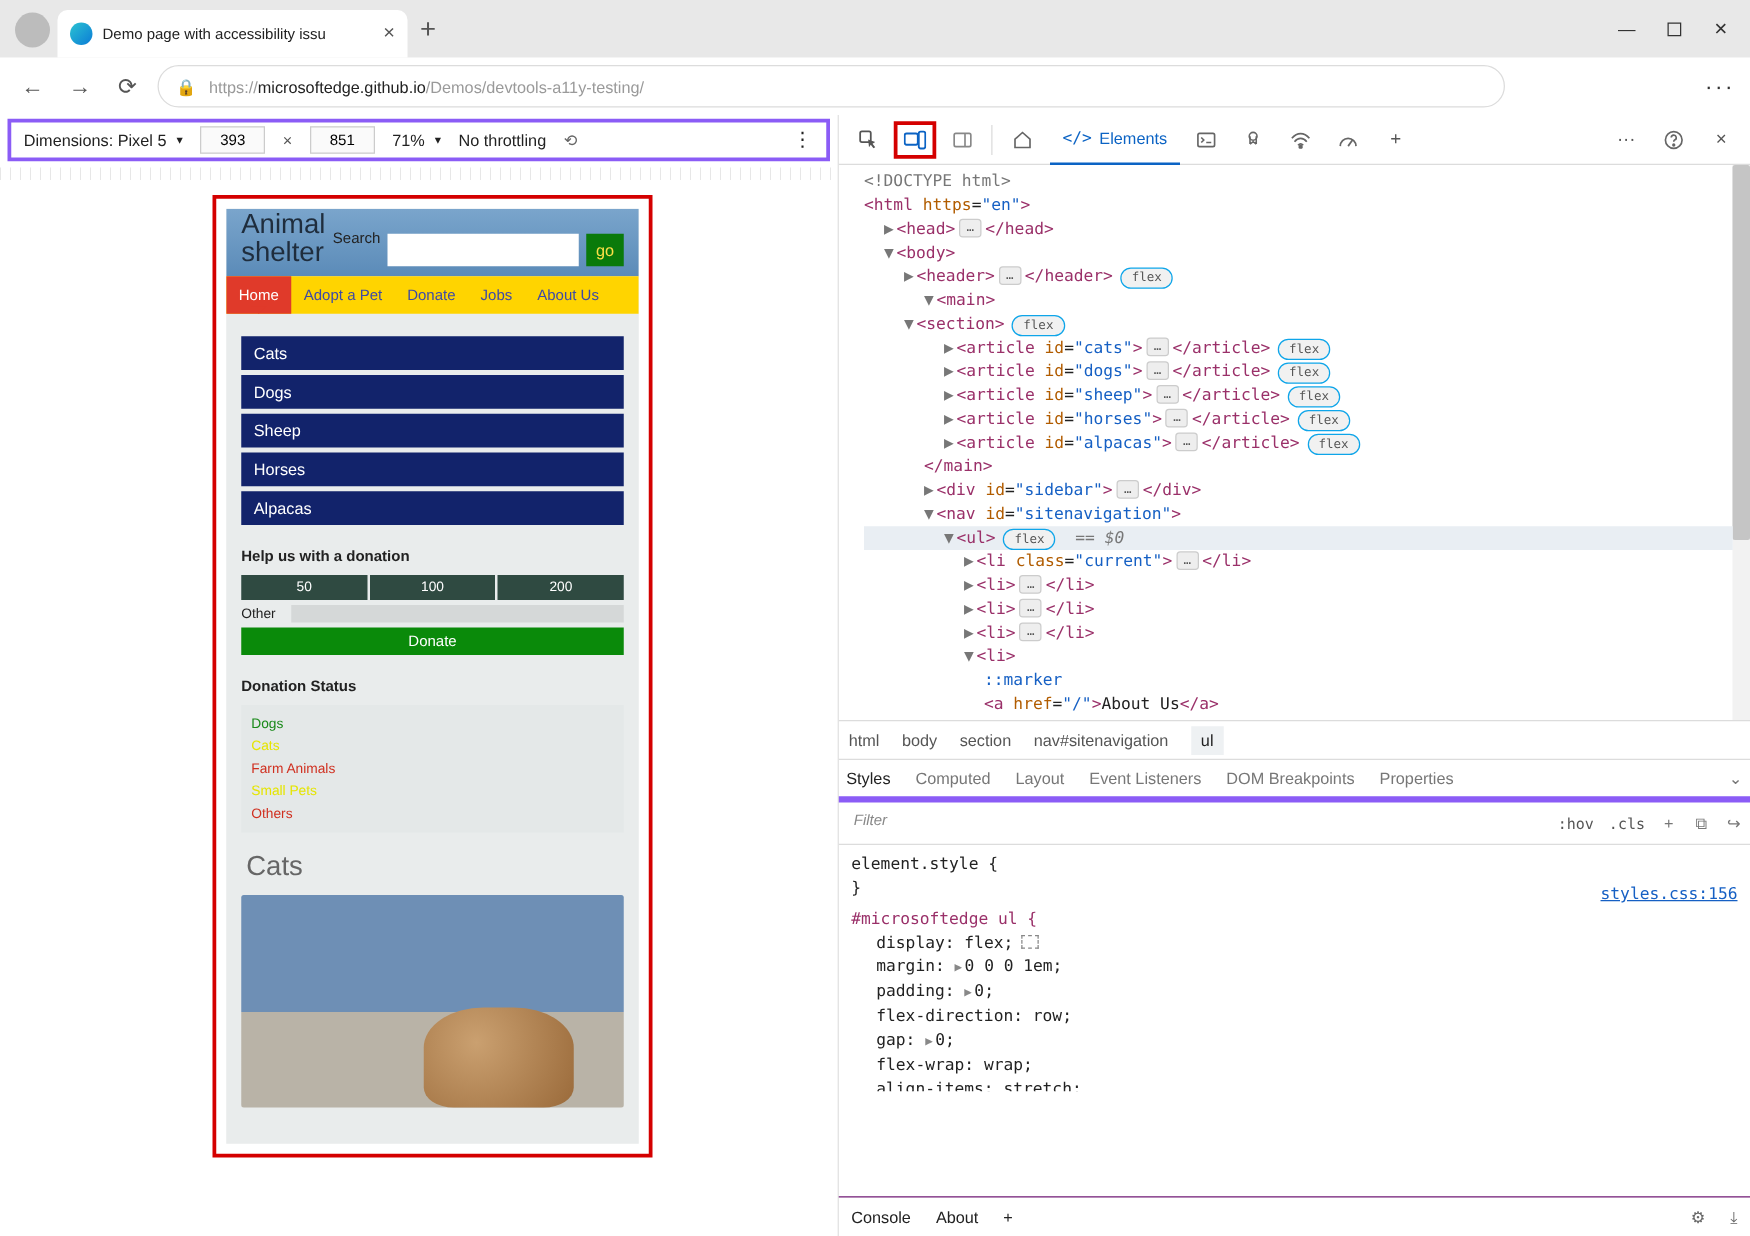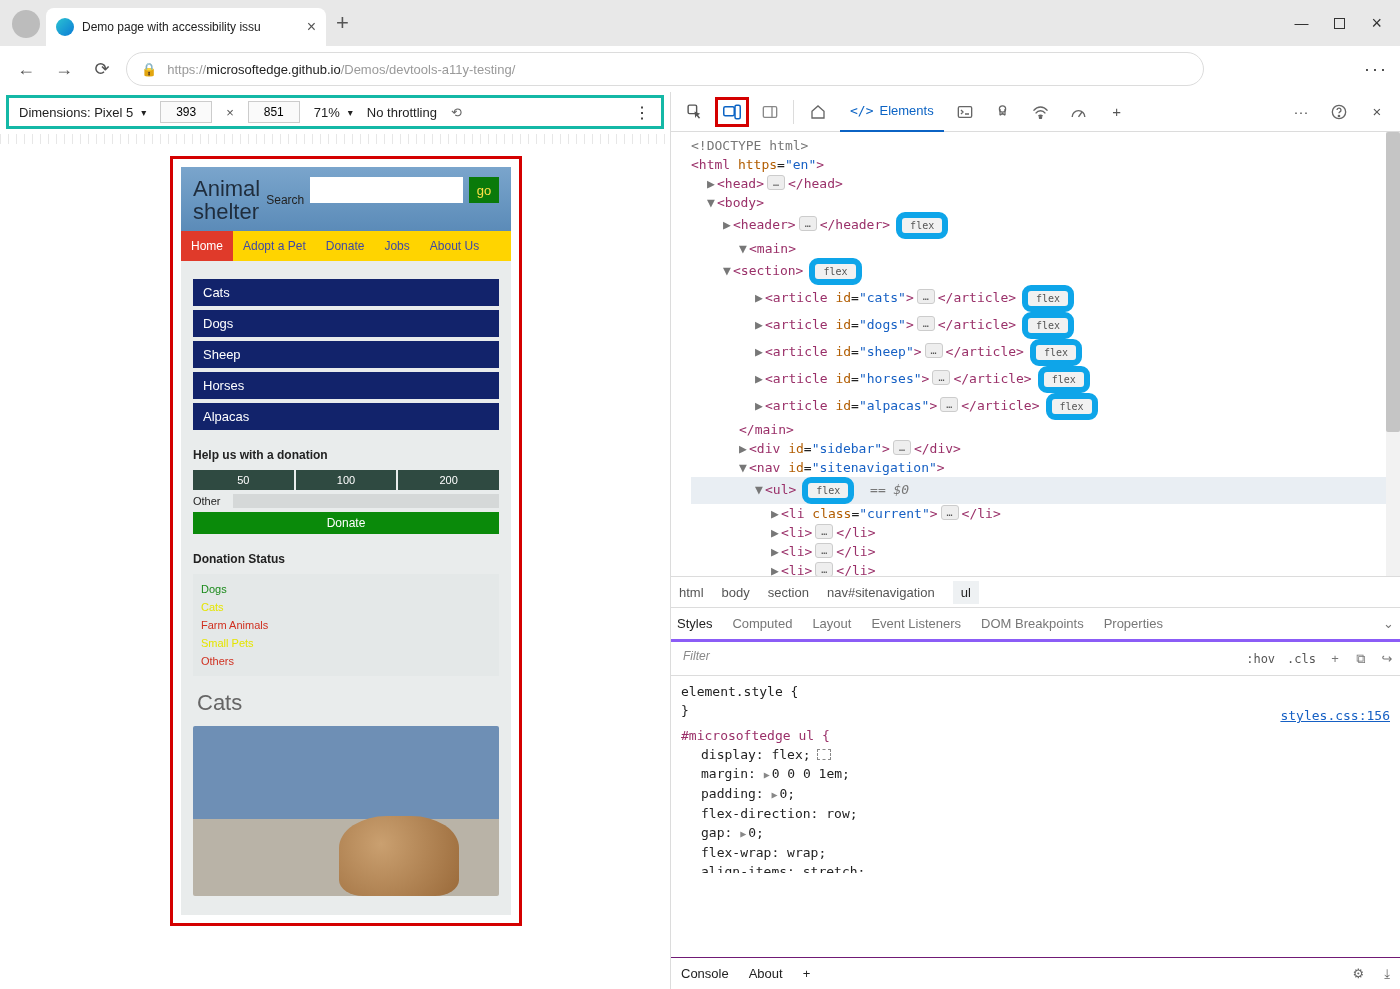--- a/index.html
+++ b/index.html
@@ -25,33 +25,33 @@
   .urlbox .dim { color:#9a9a9a; }
   .urlbox .dark { color:#222; }
   .more-dots { font-size:18px; color:#333; margin-left:auto; letter-spacing:2px; }
 
   
   .workspace { position:absolute; top:92px; bottom:0; left:0; right:0; display:flex; }
   .left  { flex:0 0 670px; position:relative; background:#fff; }
   .right { flex:1; display:flex; flex-direction:column; background:#fff; border-left:1px solid #dcdcdc; }
 
   
-  .device-toolbar { position:absolute; top:3px; left:6px; right:6px; height:34px; border:3px solid #14b8a6; display:flex; align-items:center; gap:14px; padding:0 10px; background:#fff; font-size:13px; }
+  .device-toolbar { position:absolute; top:3px; left:6px; right:6px; height:34px; border:3px solid #8b5cf6; display:flex; align-items:center; gap:14px; padding:0 10px; background:#fff; font-size:13px; }
   .dim-label, .zoom, .throttle { display:flex; align-items:center; gap:4px; }
   .dim-label::after, .zoom::after { content:"▾"; font-size:10px; margin-left:4px; }
   .num { width:52px; height:22px; border:1px solid #ccc; background:#fafafa; text-align:center; font-size:12px; }
   .x { font-size:13px; color:#555; }
   .rot { font-size:13px; color:#666; }
   .dt-more { font-size:16px; margin-left:auto; letter-spacing:1px; }
   .ruler { position:absolute; top:42px; left:0; right:0; height:10px; background:repeating-linear-gradient(90deg,#bbb 0 1px,transparent 1px 8px); opacity:.35; }
 
   
   .frame { position:absolute; top:64px; left:170px; width:352px; height:770px; border:3px solid #d40000; background:#fff; }
   .phone { position:absolute; inset:8px; background:#e9ecec; overflow:hidden; display:flex; flex-direction:column; }
-  .hdr { background:linear-gradient(#7aa5cc,#5b8bb8); padding:10px 12px 8px; display:flex; align-items:flex-start; }
+  .hdr { background:linear-gradient(#7aa5cc,#5b8bb8); padding:0 12px 8px; display:flex; align-items:flex-end; }
   .brand { color:#1f2d3d; font-size:22px; line-height:1.05; }
   .srch-lbl { font-size:12px; color:#222; margin-left:6px; align-self:center; }
   .srch-box { background:#fff; height:26px; flex:1; margin:0 6px; }
   .go { background:#0a7a0a; color:#fde047; font-size:13px; height:26px; width:30px; display:flex; align-items:center; justify-content:center; }
   .tabs { background:#ffd400; display:flex; height:30px; }
   .tabs .t { padding:0 10px; font-size:12px; display:flex; align-items:center; color:#3e4aa6; cursor:pointer; }
   .tabs .t.cur { background:#e03a2a; color:#fff; position:relative; }
   .tabs .t.cur::after { content:""; position:absolute; left:50%; bottom:-6px; margin-left:-6px; border:6px solid transparent; border-top-color:#e03a2a; }
   .content { padding:18px 12px; flex:1; overflow:hidden; }
   .list a { display:block; background:#12236b; color:#fff; font-size:13px; padding:6px 10px; margin-bottom:4px; }
@@ -75,30 +75,30 @@
   .dt-btn.hl { border-color:#d40000; color:#0b63c4; }
   .sep { width:1px; height:24px; background:#dcdcdc; margin:0 2px; }
   .dt-tab { padding:0 10px; height:40px; display:flex; align-items:center; gap:6px; font-size:13px; color:#444; }
   .dt-tab.active { color:#0b63c4; border-bottom:2px solid #0b63c4; }
   .dt-top .grow { flex:1; }
 
   .dommain { flex:0 0 444px; position:relative; font-family:Consolas,Menlo,monospace; font-size:13px; overflow:hidden; }
   .dom { position:absolute; inset:0 14px 0 0; overflow:auto; padding:4px 0 4px 20px; line-height:19px; }
   .dom .tg{color:#9a3069;} .dom .at{color:#b15c00;} .dom .vl{color:#1660c4;} .dom .de{color:#777;} .dom .cm{color:#777; font-style:italic;}
   .dom .ell{display:inline-block;background:#eee;border:1px solid #ccc;border-radius:3px;padding:0 5px;font-size:10px;line-height:13px;vertical-align:2px;margin:0 3px;color:#555;}
-  .dom .pill{display:inline-block;background:#f1f1f1;border:6px solid #0ea5e9;border-radius:9px;padding:0 8px;font-size:10px;line-height:15px;margin-left:6px;color:#555;}
+  .dom .pill{display:inline-block;background:#f1f1f1;border:1px solid #0ea5e9;border-radius:9px;padding:0 8px;font-size:10px;line-height:15px;margin-left:6px;color:#555;}
   .dom .ar{display:inline-block;width:10px;color:#777;}
   .dom .row.sel{background:#e9eef3;}
   .vscroll{position:absolute;top:0;right:0;bottom:0;width:14px;background:#f2f2f2;}
   .vthumb{position:absolute;right:0;top:0;width:14px;height:300px;background:#c5c5c5;border-radius:2px;}
 
   .crumbs { height:32px; border-top:1px solid #dcdcdc; border-bottom:1px solid #dcdcdc; display:flex; align-items:center; padding:0 8px; gap:18px; font-size:13px; }
   .crumbs span{color:#555;} .crumbs .cur{background:#eef1f3;padding:4px 8px;color:#222;}
 
-  .style-tabs { height:34px; display:flex; align-items:stretch; border-bottom:3px solid #8b5cf6; padding:0 6px; gap:20px; font-size:13px; }
+  .style-tabs { height:34px; display:flex; align-items:stretch; border-bottom:5px solid #8b5cf6; padding:0 6px; gap:20px; font-size:13px; }
   .style-tabs .st{display:flex;align-items:center;color:#777;} .style-tabs .st.active{color:#222;} .style-tabs .chev{margin-left:auto;align-self:center;color:#777;}
 
   .filterrow { height:34px; display:flex; align-items:center; border-bottom:1px solid #dcdcdc; }
   .filterrow .fbox{flex:1;height:24px;margin:0 6px;padding:2px 6px;font-style:italic;color:#888;font-size:12px;}
   .filterrow .chip{padding:0 6px;color:#555;font-family:Consolas,monospace;font-size:12px;}
   .filterrow .ic{width:26px;text-align:center;color:#777;}
 
   .stylesrc { position:relative; flex:1; font-family:Consolas,Menlo,monospace; font-size:13px; padding:6px 10px; line-height:19px; overflow:hidden; }
   .stylesrc .sel2{color:#9a3069;} .stylesrc .pr{color:#222;} .stylesrc .vl2{color:#222;}
   .stylesrc .tri{color:#888;margin-right:2px;font-size:10px;}

